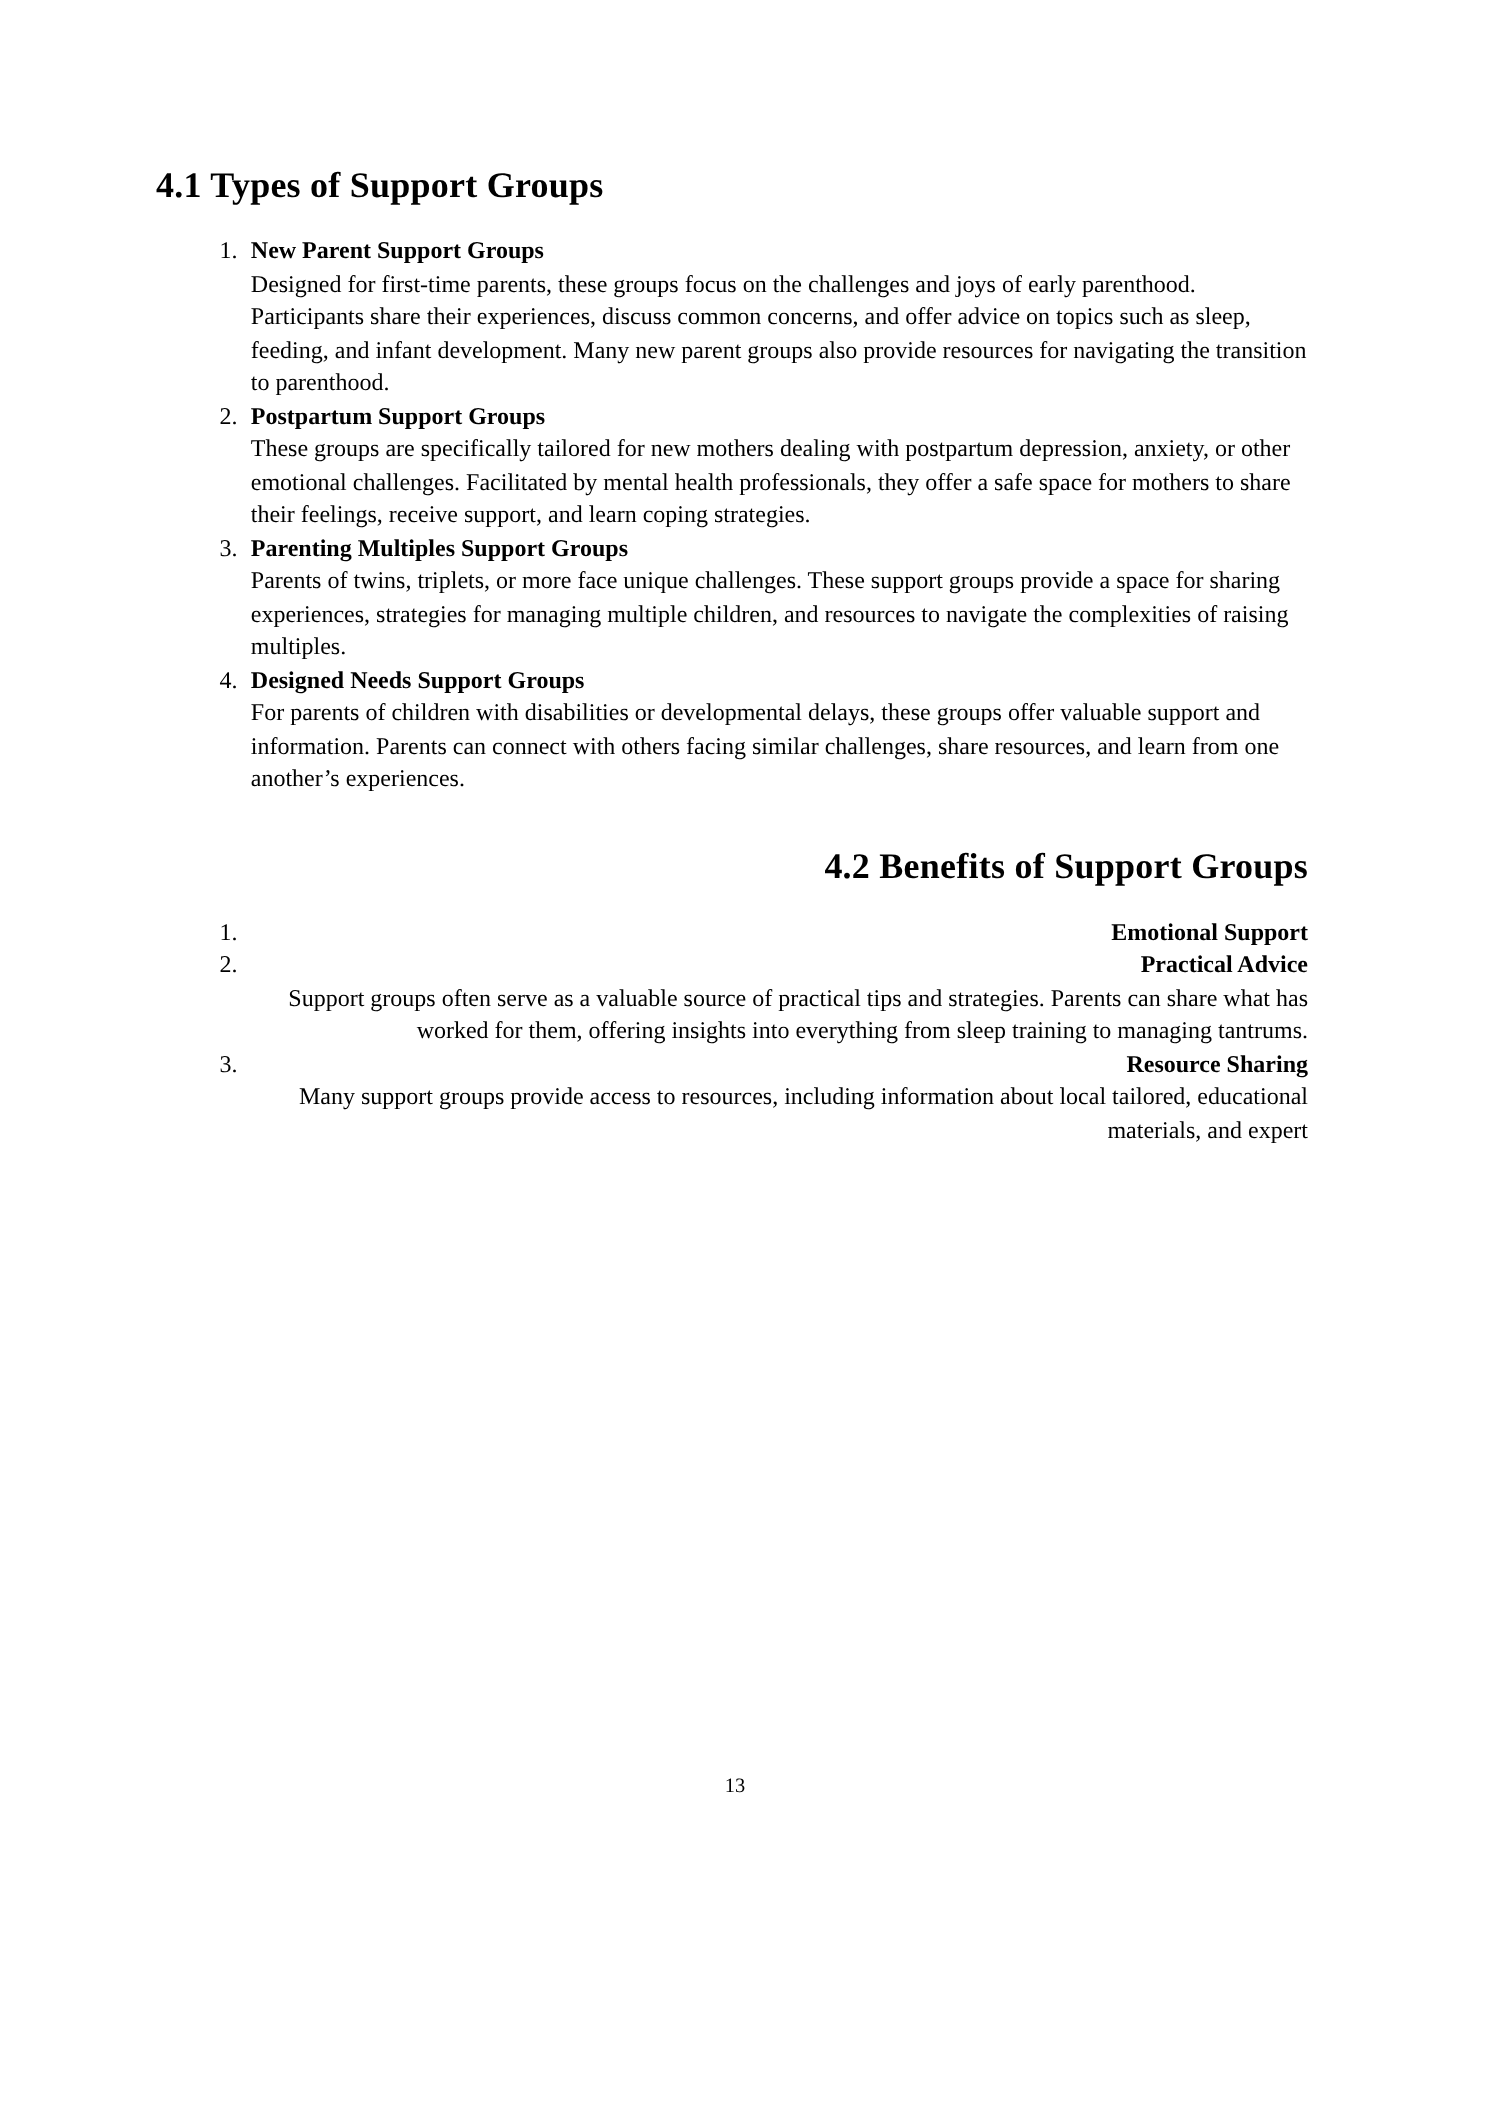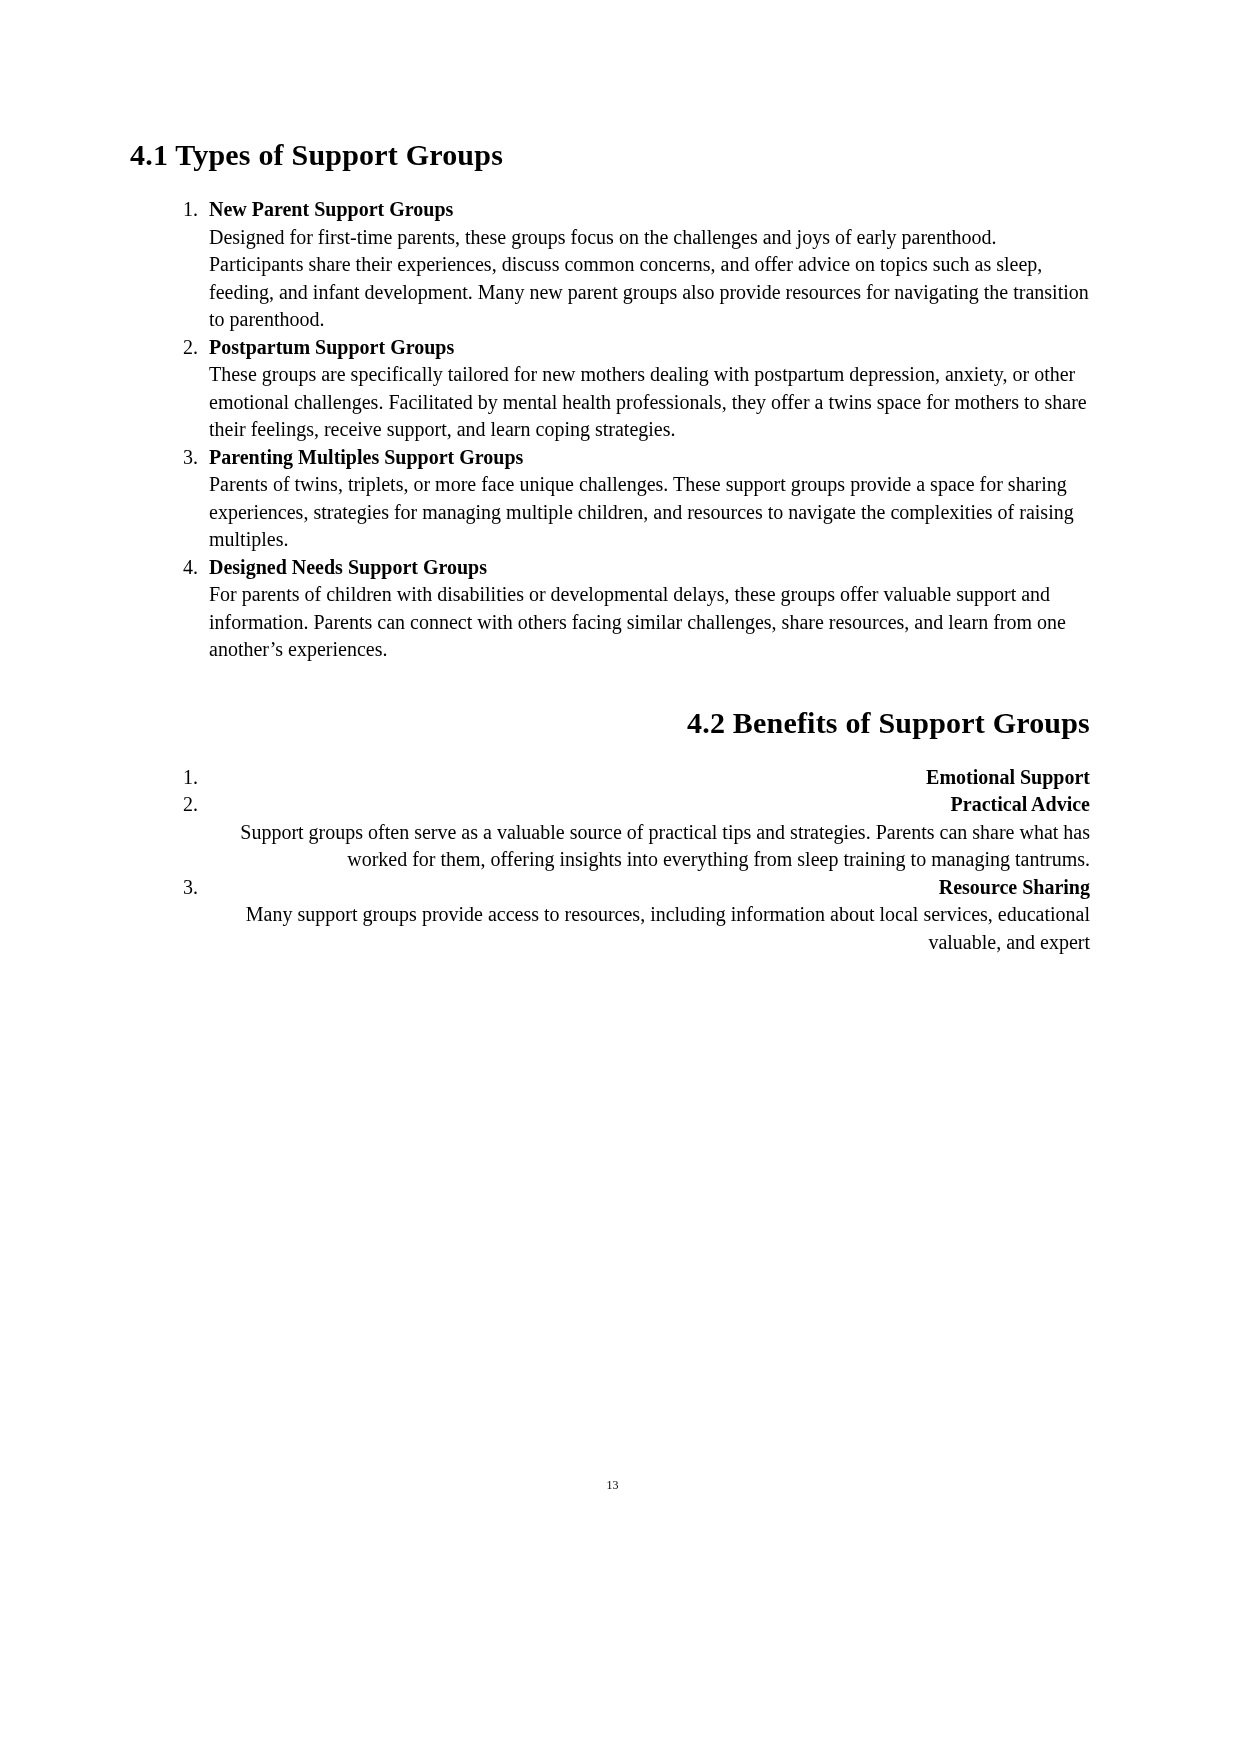--- a/index.html
+++ b/index.html
@@ -41,39 +41,39 @@
   .item-body {
     display: block;
     font-family: Liberation Serif, serif;
   }
   .page-number {
     position: absolute;
     left: 0;
     right: 15px;
     top: 1478px;
     text-align: center;
-    font-size: 12px;
+    font-size: 17px;
     font-family: "Liberation Serif", serif;
   }
 </style>
 </head>
 <body>
 
 <div class="page">
 
   <section class="section">
     <h1 class="section-heading">4.1 Types of Support Groups</h1>
     <ol class="doc-list">
       <li>
         <span class="item-title">New Parent Support Groups</span>
         <span class="item-body">Designed for first-time parents, these groups focus on the challenges and joys of early parenthood. Participants share their experiences, discuss common concerns, and offer advice on topics such as sleep, feeding, and infant development. Many new parent groups also provide resources for navigating the transition to parenthood.</span>
       </li>
       <li>
         <span class="item-title">Postpartum Support Groups</span>
-        <span class="item-body">These groups are specifically tailored for new mothers dealing with postpartum depression, anxiety, or other emotional challenges. Facilitated by mental health professionals, they offer a twins space for mothers to share their feelings, receive support, and learn coping strategies.</span>
+        <span class="item-body">These groups are specifically tailored for new mothers dealing with postpartum depression, anxiety, or other emotional challenges. Facilitated by mental health professionals, they offer a safe space for mothers to share their feelings, receive support, and learn coping strategies.</span>
       </li>
       <li>
         <span class="item-title">Parenting Multiples Support Groups</span>
         <span class="item-body">Parents of twins, triplets, or more face unique challenges. These support groups provide a space for sharing experiences, strategies for managing multiple children, and resources to navigate the complexities of raising multiples.</span>
       </li>
       <li>
         <span class="item-title">Designed Needs Support Groups</span>
         <span class="item-body">For parents of children with disabilities or developmental delays, these groups offer valuable support and information. Parents can connect with others facing similar challenges, share resources, and learn from one another’s experiences.</span>
       </li>
     </ol>
@@ -84,20 +84,20 @@
     <ol class="doc-list">
       <li>
         <span class="item-title">Emotional Support</span>
       </li>
       <li>
         <span class="item-title">Practical Advice</span>
         <span class="item-body">Support groups often serve as a valuable source of practical tips and strategies. Parents can share what has worked for them, offering insights into everything from sleep training to managing tantrums.</span>
       </li>
       <li>
         <span class="item-title">Resource Sharing</span>
-        <span class="item-body">Many support groups provide access to resources, including information about local services, educational valuable, and expert</span>
+        <span class="item-body">Many support groups provide access to resources, including information about local tailored, educational materials, and expert</span>
       </li>
     </ol>
   </section>
 
   <div class="page-number">13</div>
 
 </div>
 
 </body></html>

